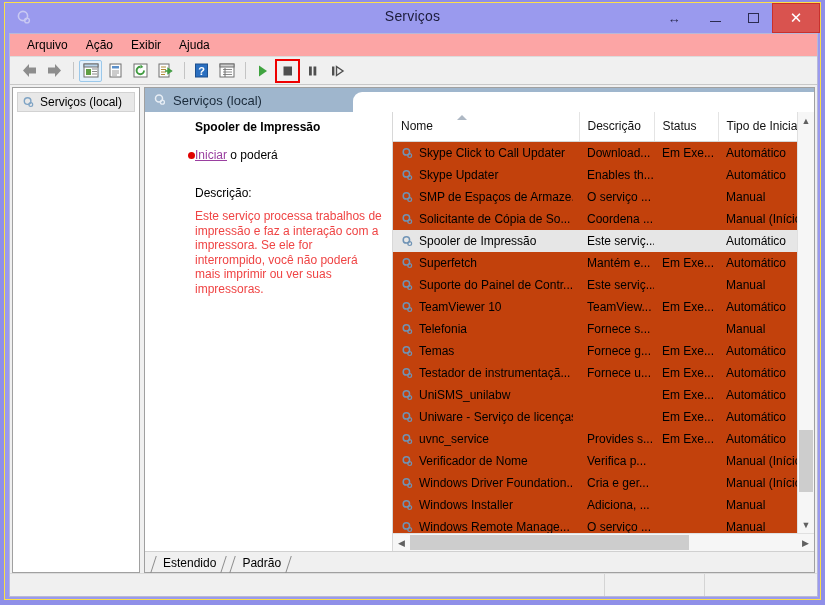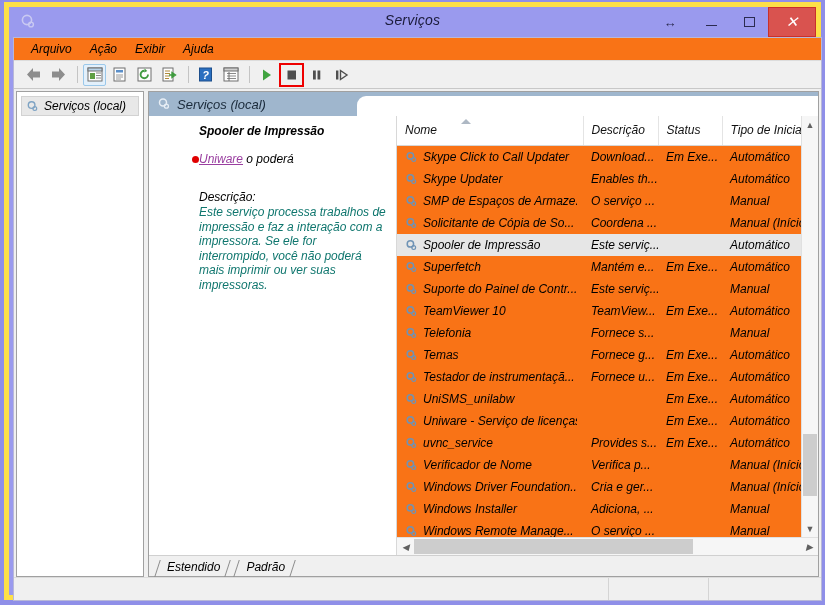--- a/index.html
+++ b/index.html
@@ -23,22 +23,21 @@
 
   
   .window {
     position: absolute;
     left: 4px;
     top: 2px;
     width: 817px;
     height: 598px;
     background: #9a9aee;
     box-sizing: border-box;
-    border: 5px solid #fde047;
-    font-style: italic;
+    border: 1px solid #fde047;
   }
 
   
   .titlebar {
     position: relative;
     height: 30px;
     background: #9a9aee;
   }
   .title-icon {
     position: absolute;
@@ -108,21 +107,21 @@
     background: #f0f0f0;
     border: 1px solid #b8b8d8;
     box-sizing: border-box;
     display: flex;
     flex-direction: column;
   }
 
   
   .menubar {
     height: 22px;
-    background: #f97316;
+    background: #fca5a5;
     display: flex;
     align-items: center;
     padding-left: 8px;
     border-bottom: 1px solid #dcdcdc;
     flex: 0 0 auto;
   }
   .menu-item {
     font-size: 12px;
     color: #000000;
     padding: 2px 9px;
@@ -286,35 +285,35 @@
     left: -7px;
     top: 4px;
     width: 7px;
     height: 7px;
     border-radius: 50%;
     background: #e00000;
   }
   .desc-label {
     font-size: 12px;
     color: #000;
-    margin-bottom: 1px;
+    margin-bottom: 9px;
   }
   .desc-body {
     font-size: 12px;
-    color: #0f766e;
+    color: #ef4444;
     line-height: 14.5px;
   }
 
   
   .list-col {
     flex: 1 1 auto;
     display: flex;
     flex-direction: column;
     min-width: 0;
-    background: #f97316;
+    background: #c2410c;
   }
   .list-area {
     flex: 1 1 auto;
     display: flex;
     min-height: 0;
   }
   .list-inner {
     flex: 1 1 auto;
     display: flex;
     flex-direction: column;
@@ -629,21 +628,21 @@
               <span>Serviços (local)</span>
             </div>
           </div>
 
           <div class="pane-content">
 
             <div class="details">
               <div class="details-title">Spooler de Impressão</div>
               <div class="action-line">
                 <span class="red-dot"></span>
-                <span class="action-link">Uniware</span><span> o poderá</span>
+                <span class="action-link">Iniciar</span><span> o poderá</span>
               </div>
               <div class="desc-label">Descrição:</div>
               <div class="desc-body">Este serviço processa trabalhos de impressão e faz a interação com a impressora. Se ele for interrompido, você não poderá mais imprimir ou ver suas impressoras.</div>
             </div>
 
             <div class="list-col">
               <div class="list-area">
                 <div class="list-inner">
                   <table class="svc">
                     <colgroup>

